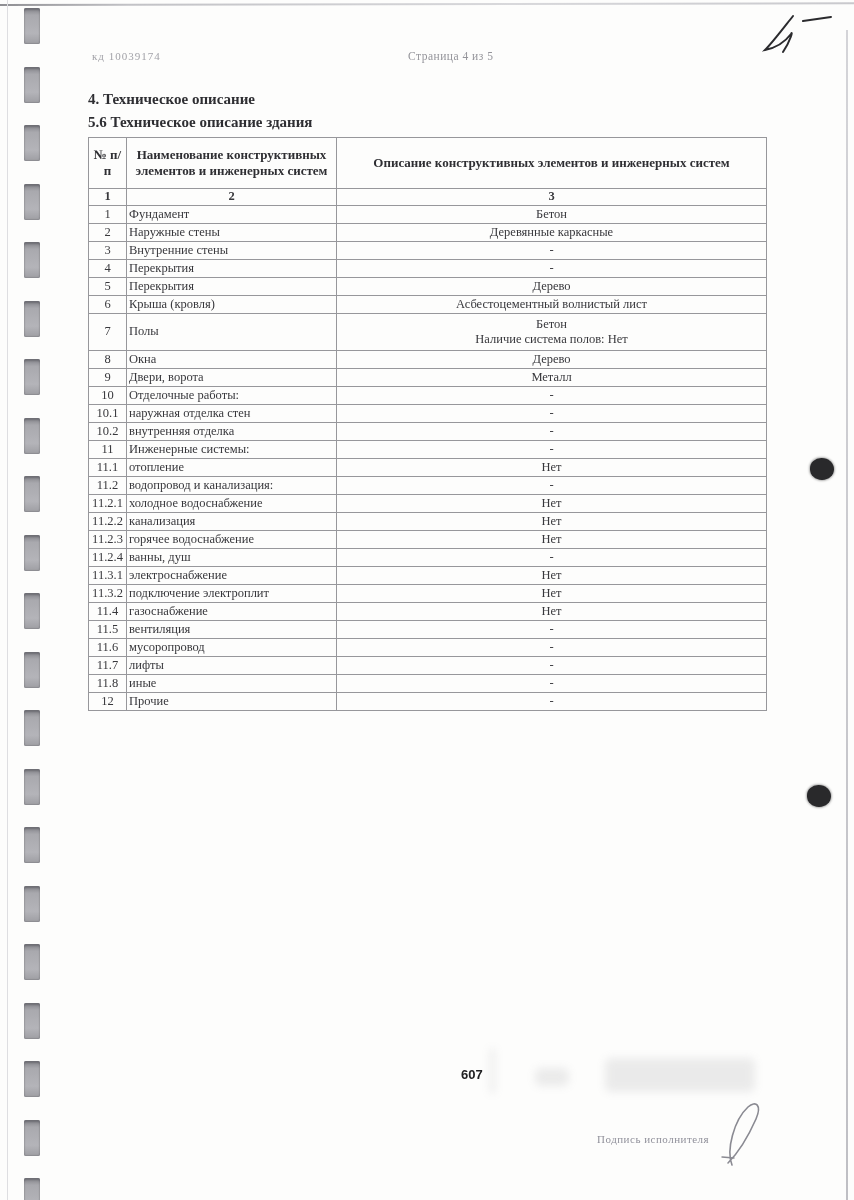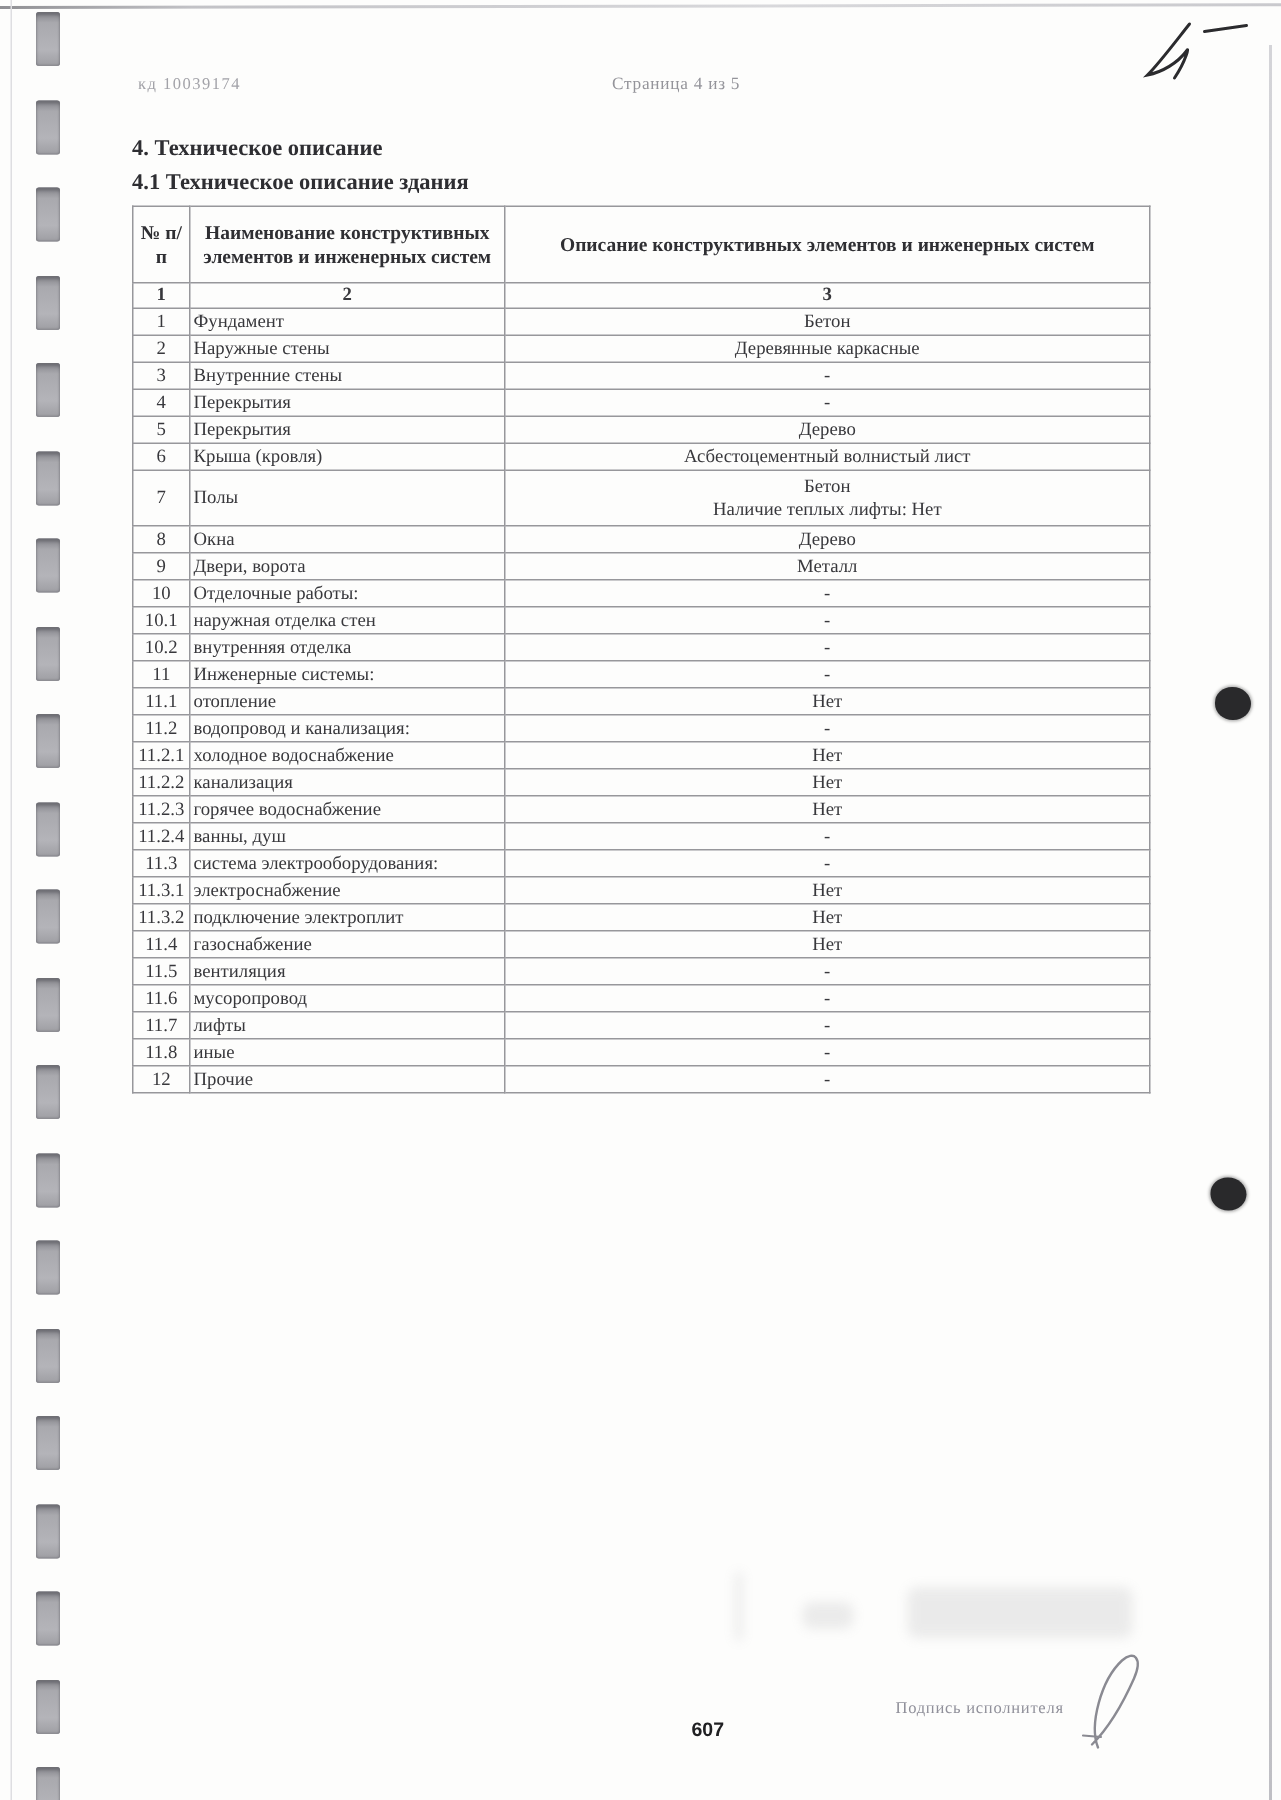--- a/index.html
+++ b/index.html
@@ -56,21 +56,21 @@
     font-weight:bold;text-align:center;vertical-align:middle;color:#2f2f33;
     height:50px;font-size:13px;
   }
   .desc-table tr.colnum td{height:16px;text-align:center;font-weight:bold;}
   .desc-table tbody td{height:17px;vertical-align:middle;}
   .desc-table tbody td.num{text-align:center;}
   .desc-table tbody td.name{text-align:left;padding-left:2px;}
   .desc-table tbody td.desc{text-align:center;}
   .desc-table tbody tr.tall td{height:36px;}
   
-  .page-number{position:absolute;left:461px;top:1145px;font-family:"Liberation Sans",sans-serif;font-weight:bold;font-size:13px;color:#202022;}
+  .page-number{position:absolute;left:461px;top:1067px;font-family:"Liberation Sans",sans-serif;font-weight:bold;font-size:13px;color:#202022;}
   .sign-label{position:absolute;left:597px;top:1133px;font-size:11px;color:#90909a;letter-spacing:.5px;}
   .sig-svg{position:absolute;}
 </style>
 </head>
 <body>
 
 <div class="top-edge-line"></div>
 <div class="left-edge-line"></div>
 <div class="right-edge-line"></div>
 <div id="binding-marks">
@@ -101,21 +101,21 @@
 
 <div class="ghost-smudge" style="left:490px;top:1048px;width:5px;height:46px;"></div>
 <div class="ghost-smudge" style="left:535px;top:1068px;width:34px;height:18px;"></div>
 <div class="ghost-smudge" style="left:605px;top:1058px;width:150px;height:34px;"></div>
 
 <div class="doc-id">кд 10039174</div>
 <div class="page-header">Страница 4 из 5</div>
 
 <div class="titles">
   <div class="t1">4. Техническое описание</div>
-  <div class="t2">4.1 Техническое описание здания</div>
+  <div class="t2">5.6 Техническое описание здания</div>
 </div>
 
 <table class="desc-table">
   <colgroup>
       <col class="c1">
       <col class="c2">
       <col class="c3">
     </colgroup>
   <thead>
     <tr>
@@ -158,21 +158,21 @@
       <tr>
         <td class="num">6</td>
         <td class="name">Крыша (кровля)</td>
         <td class="desc">Асбестоцементный волнистый лист</td>
       </tr>
       <tr class="tall">
         <td class="num">7</td>
         <td class="name">Полы</td>
         <td class="desc">
           <div>Бетон</div>
-          <div>Наличие теплых лифты: Нет</div>
+          <div>Наличие система полов: Нет</div>
         </td>
       </tr>
       <tr>
         <td class="num">8</td>
         <td class="name">Окна</td>
         <td class="desc">Дерево</td>
       </tr>
       <tr>
         <td class="num">9</td>
         <td class="name">Двери, ворота</td>
@@ -219,25 +219,20 @@
         <td class="desc">Нет</td>
       </tr>
       <tr>
         <td class="num">11.2.3</td>
         <td class="name">горячее водоснабжение</td>
         <td class="desc">Нет</td>
       </tr>
       <tr>
         <td class="num">11.2.4</td>
         <td class="name">ванны, душ</td>
-        <td class="desc">-</td>
-      </tr>
-      <tr>
-        <td class="num">11.3</td>
-        <td class="name">система электрооборудования:</td>
         <td class="desc">-</td>
       </tr>
       <tr>
         <td class="num">11.3.1</td>
         <td class="name">электроснабжение</td>
         <td class="desc">Нет</td>
       </tr>
       <tr>
         <td class="num">11.3.2</td>
         <td class="name">подключение электроплит</td>

